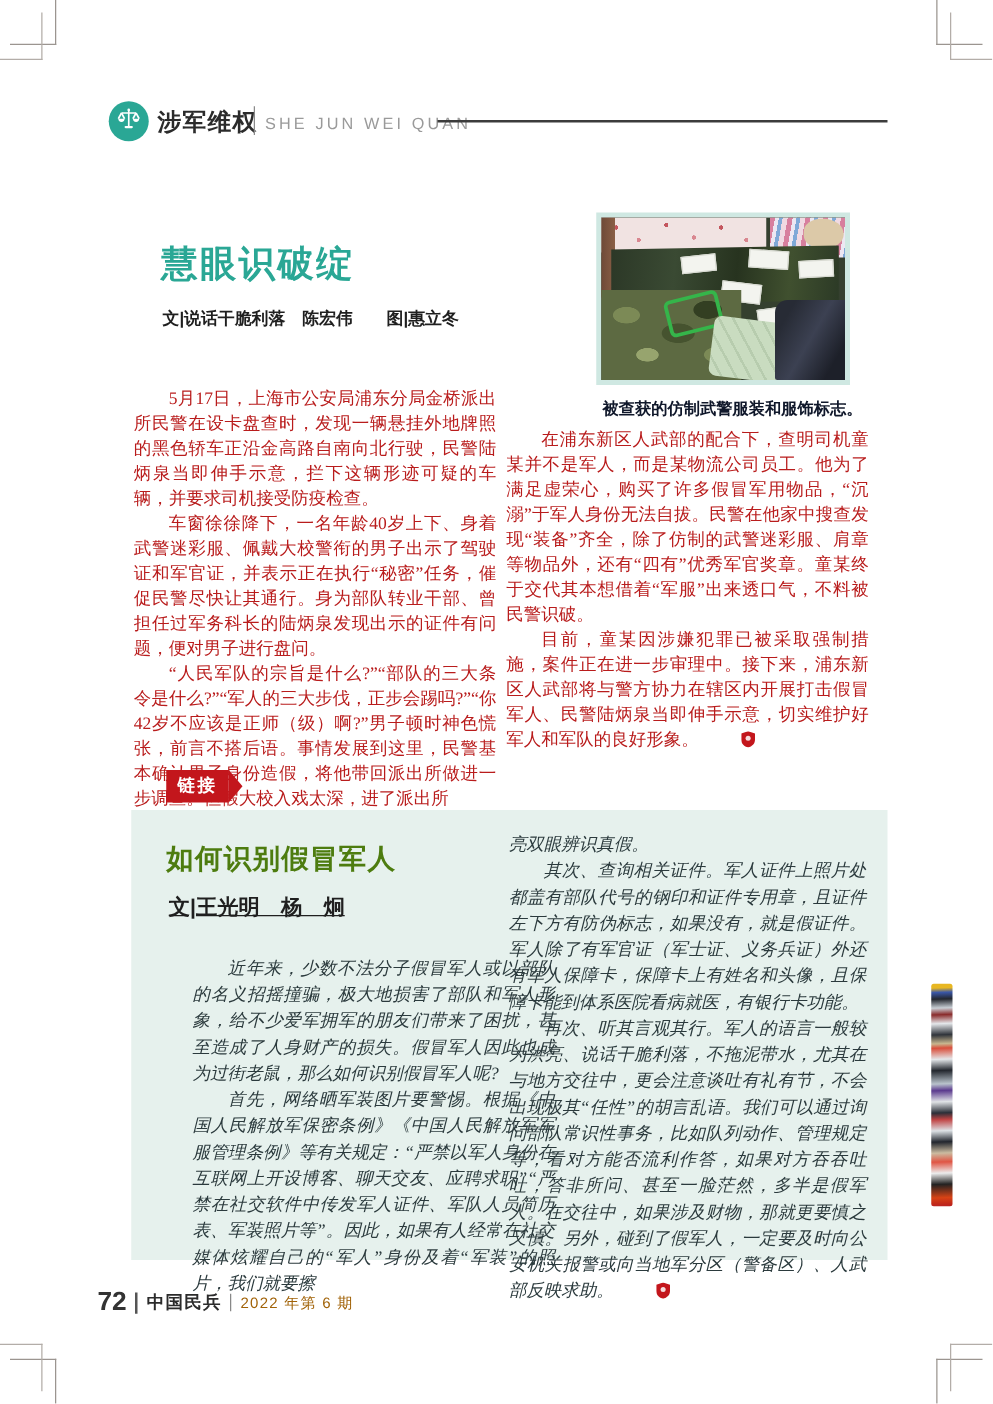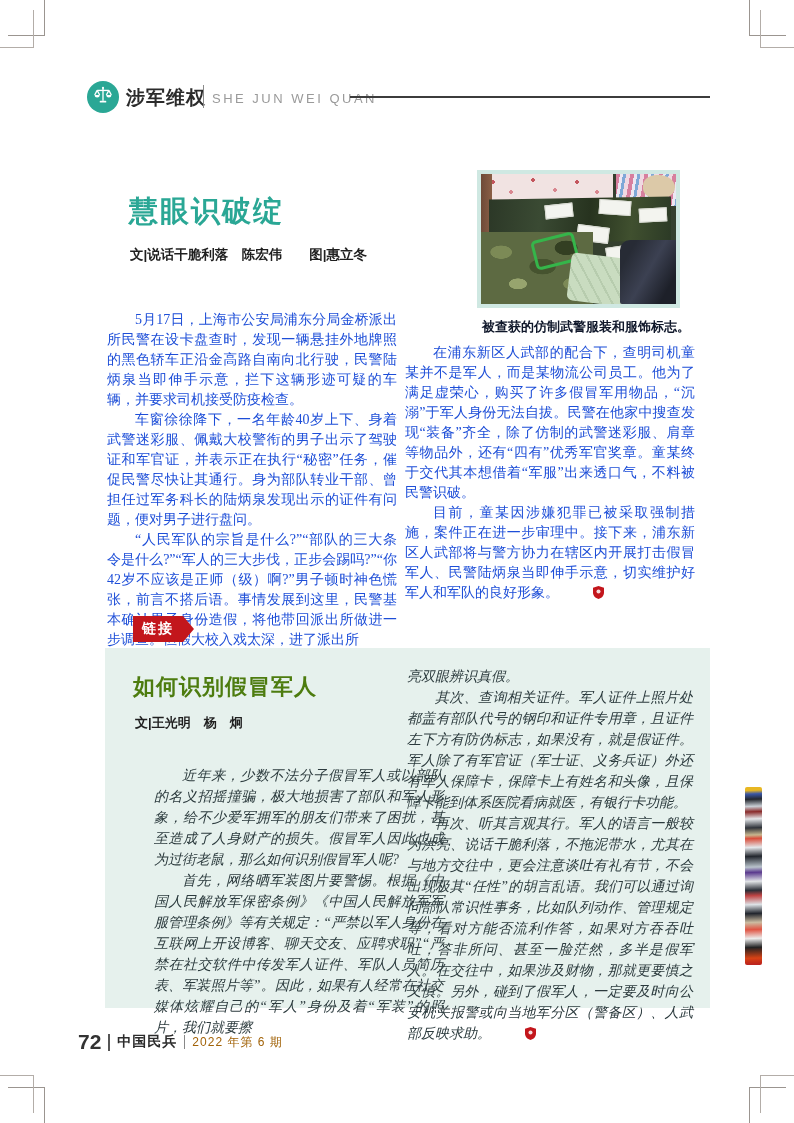--- a/index.html
+++ b/index.html
@@ -65,35 +65,35 @@
       background:repeating-linear-gradient(55deg,#c9dcc0 0 8px,#b7ccae 8px 10px);}
   .ph-pile{right:0;top:66px;width:56px;height:64px;border-radius:10px 0 0 2px;background:
       linear-gradient(120deg,#272b35 18%,#3c4152 50%,#1d2029 82%);}
   .photo-caption{left:405px;top:318px;width:285px;text-align:right;
       font-family:"Liberation Sans","DejaVu Sans",sans-serif;font-size:13px;font-weight:600;color:#0f172a;}
 
   
   .col{position:absolute;}
   .col-left{left:107px;top:310px;width:290px;}
   .col-right{left:405px;top:343px;width:290px;}
-  .bp{margin:0;font-size:14px;line-height:20px;text-align:justify;color:#1d4ed8;text-indent:2em;}
+  .bp{margin:0;font-size:14px;line-height:20px;text-align:justify;color:#b91c1c;text-indent:2em;}
   .bp.noind{text-indent:0;}
   .endmark{display:inline-block;margin-left:6px;vertical-align:-2px;}
 
   
   .link-banner{left:105px;top:616px;height:26px;background:#c3161c;color:#fff;
       display:flex;align-items:center;padding:0 9px;
       font-family:"Liberation Sans","DejaVu Sans",sans-serif;font-weight:bold;font-size:14px;letter-spacing:2px;margin-left:28px;}
   .link-banner::after{content:"";position:absolute;left:100%;top:0;
       border-top:13px solid transparent;border-bottom:13px solid transparent;border-left:11px solid #c3161c;}
   .link-box{left:105px;top:648px;width:605px;height:360px;background:#e6f1ed;}
   .box-title{position:absolute;left:28px;top:24px;font-family:"Liberation Sans","DejaVu Sans",sans-serif;
       font-weight:bold;font-size:22px;color:#4d7c0f;letter-spacing:1px;}
   .box-byline{position:absolute;left:30px;top:66px;font-family:"Liberation Sans","DejaVu Sans",sans-serif;
-      font-weight:bold;font-size:13px;color:#1f1f1f;}
+      font-weight:bold;font-size:17px;color:#1f1f1f;text-decoration:underline;}
   .box-col-left{position:absolute;left:8px;top:117px;width:290px;margin-left:41px;}
   .box-col-right{position:absolute;left:302px;top:18px;width:286px;}
   .kp{margin:0;font-size:14px;line-height:21px;text-align:justify;color:#2b3a3d;
       font-style:italic;text-indent:2em;}
   .kp.noind{text-indent:0;}
 
   
   .footer{left:78px;top:1030px;display:flex;align-items:center;
       font-family:"Liberation Sans","DejaVu Sans",sans-serif;}
   .pg-num{font-size:21px;font-weight:bold;color:#333;}

